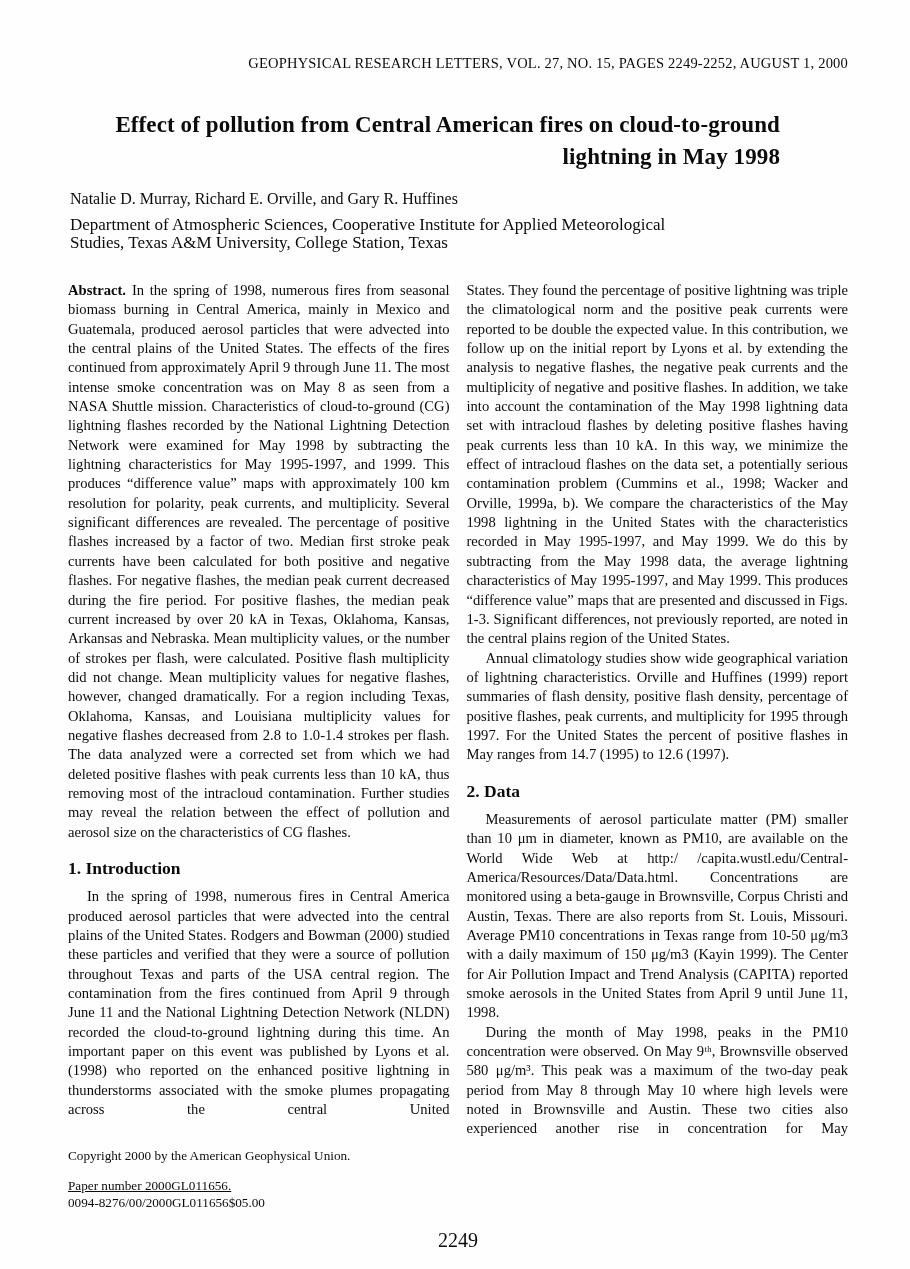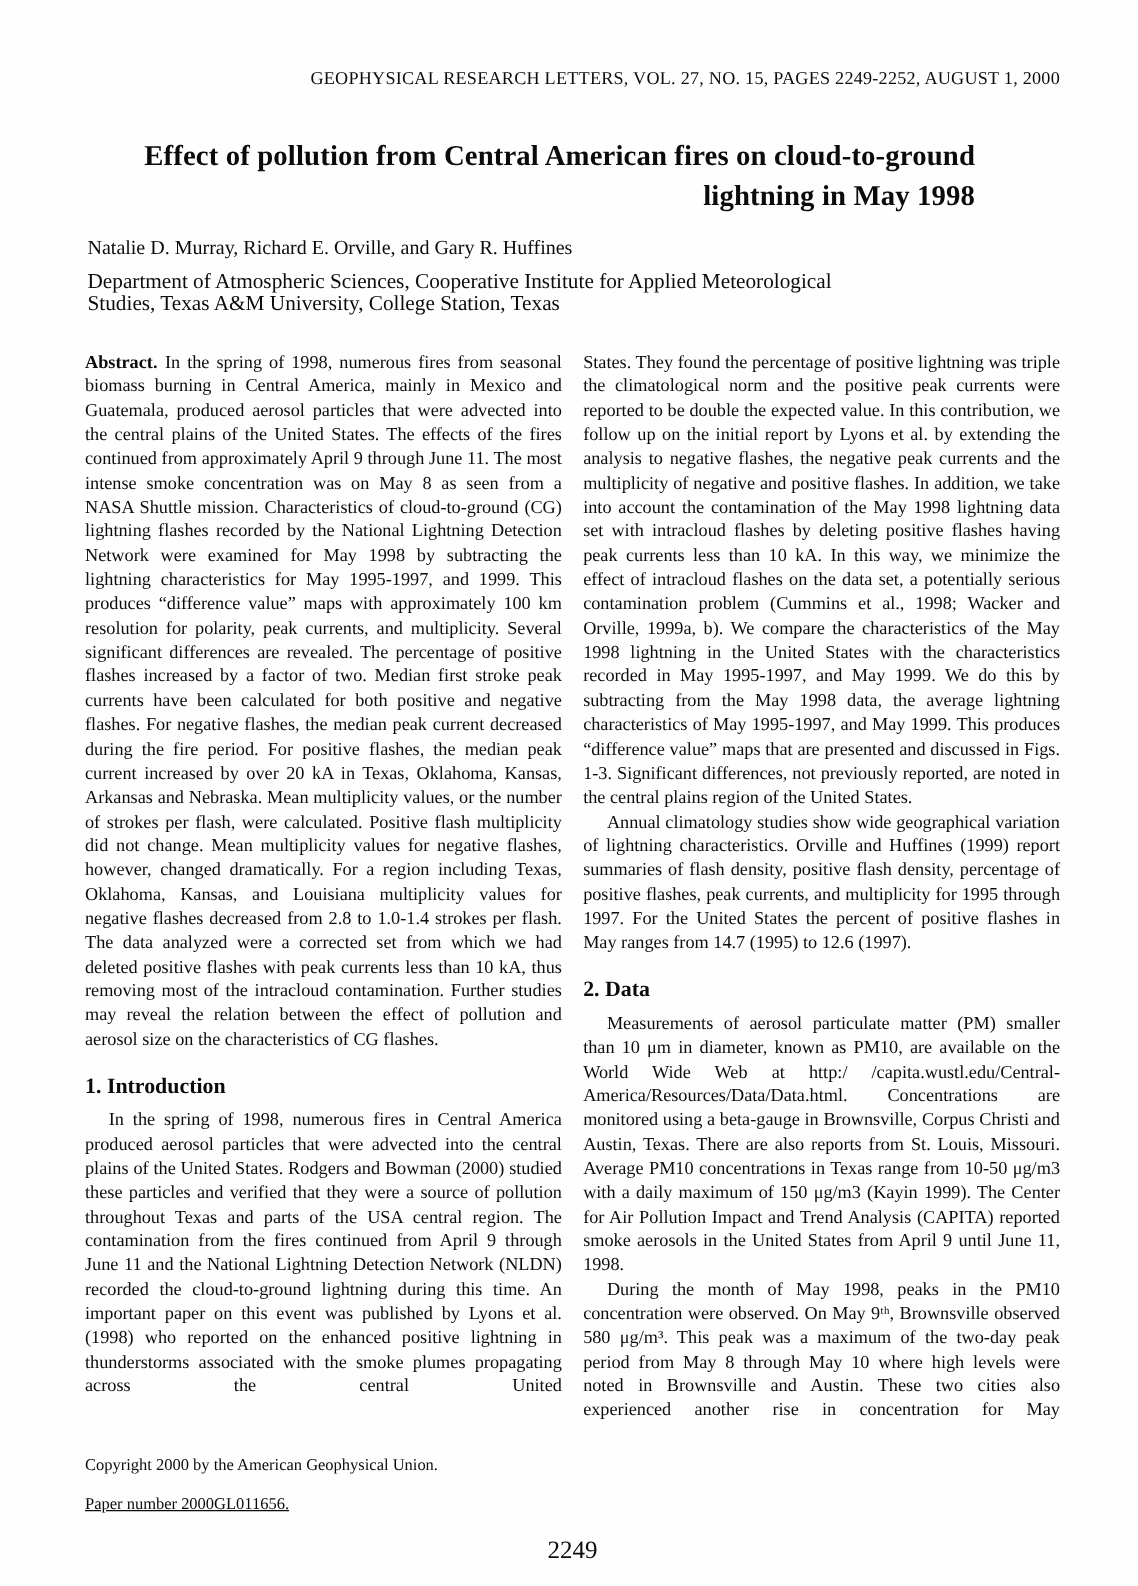--- a/index.html
+++ b/index.html
@@ -108,20 +108,21 @@
 
       <p class="para"><span class="abstract-label">Abstract.</span><span>In the spring of 1998, numerous fires from seasonal biomass burning in Central America, mainly in Mexico and Guatemala, produced aerosol particles that were advected into the central plains of the United States. The effects of the fires continued from approximately April 9 through June 11. The most intense smoke concentration was on May 8 as seen from a NASA Shuttle mission. Characteristics of cloud-to-ground (CG) lightning flashes recorded by the National Lightning Detection Network were examined for May 1998 by subtracting the lightning characteristics for May 1995-1997, and 1999. This produces “difference value” maps with approximately 100 km resolution for polarity, peak currents, and multiplicity. Several significant differences are revealed. The percentage of positive flashes increased by a factor of two. Median first stroke peak currents have been calculated for both positive and negative flashes. For negative flashes, the median peak current decreased during the fire period. For positive flashes, the median peak current increased by over 20 kA in Texas, Oklahoma, Kansas, Arkansas and Nebraska. Mean multiplicity values, or the number of strokes per flash, were calculated. Positive flash multiplicity did not change. Mean multiplicity values for negative flashes, however, changed dramatically. For a region including Texas, Oklahoma, Kansas, and Louisiana multiplicity values for negative flashes decreased from 2.8 to 1.0-1.4 strokes per flash. The data analyzed were a corrected set from which we had deleted positive flashes with peak currents less than 10 kA, thus removing most of the intracloud contamination. Further studies may reveal the relation between the effect of pollution and aerosol size on the characteristics of CG flashes.</span></p>
 
       <h2 class="section-heading">1. Introduction</h2>
 
       <p class="para indent cont">In the spring of 1998, numerous fires in Central America produced aerosol particles that were advected into the central plains of the United States. Rodgers and Bowman (2000) studied these particles and verified that they were a source of pollution throughout Texas and parts of the USA central region. The contamination from the fires continued from April 9 through June 11 and the National Lightning Detection Network (NLDN) recorded the cloud-to-ground lightning during this time. An important paper on this event was published by Lyons et al. (1998) who reported on the enhanced positive lightning in thunderstorms associated with the smoke plumes propagating across the central United</p>
 
       <div class="footnote">
         <p class="fn-line">Copyright 2000 by the American Geophysical Union.</p>
         <p class="fn-line fn-group">Paper number 2000GL011656.</p>
+        <p class="fn-line">0094-8276/00/2000GL011656$05.00</p>
       </div>
 
     </div>
 
     <div class="col col-right">
 
       <p class="para">States. They found the percentage of positive lightning was triple the climatological norm and the positive peak currents were reported to be double the expected value. In this contribution, we follow up on the initial report by Lyons et al. by extending the analysis to negative flashes, the negative peak currents and the multiplicity of negative and positive flashes. In addition, we take into account the contamination of the May 1998 lightning data set with intracloud flashes by deleting positive flashes having peak currents less than 10 kA. In this way, we minimize the effect of intracloud flashes on the data set, a potentially serious contamination problem (Cummins et al., 1998; Wacker and Orville, 1999a, b). We compare the characteristics of the May 1998 lightning in the United States with the characteristics recorded in May 1995-1997, and May 1999. We do this by subtracting from the May 1998 data, the average lightning characteristics of May 1995-1997, and May 1999. This produces “difference value” maps that are presented and discussed in Figs. 1-3. Significant differences, not previously reported, are noted in the central plains region of the United States.</p>
 
       <p class="para indent">Annual climatology studies show wide geographical variation of lightning characteristics. Orville and Huffines (1999) report summaries of flash density, positive flash density, percentage of positive flashes, peak currents, and multiplicity for 1995 through 1997. For the United States the percent of positive flashes in May ranges from 14.7 (1995) to 12.6 (1997).</p>
 

